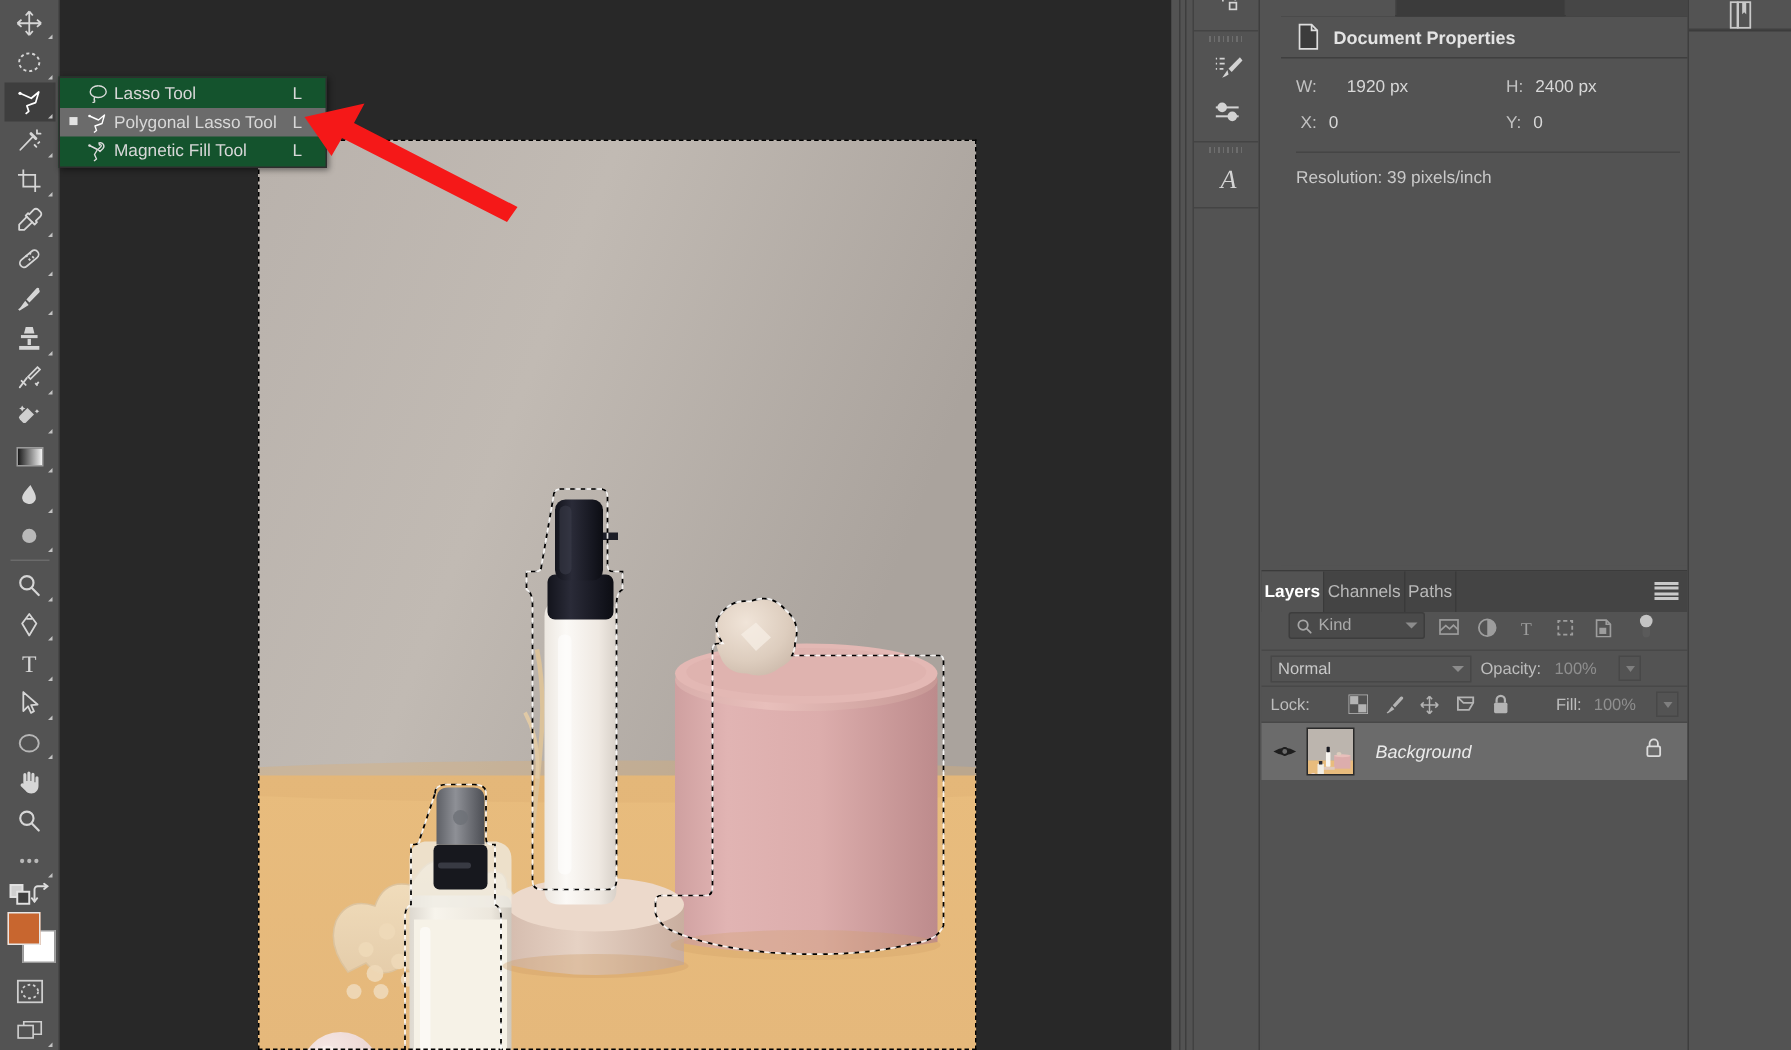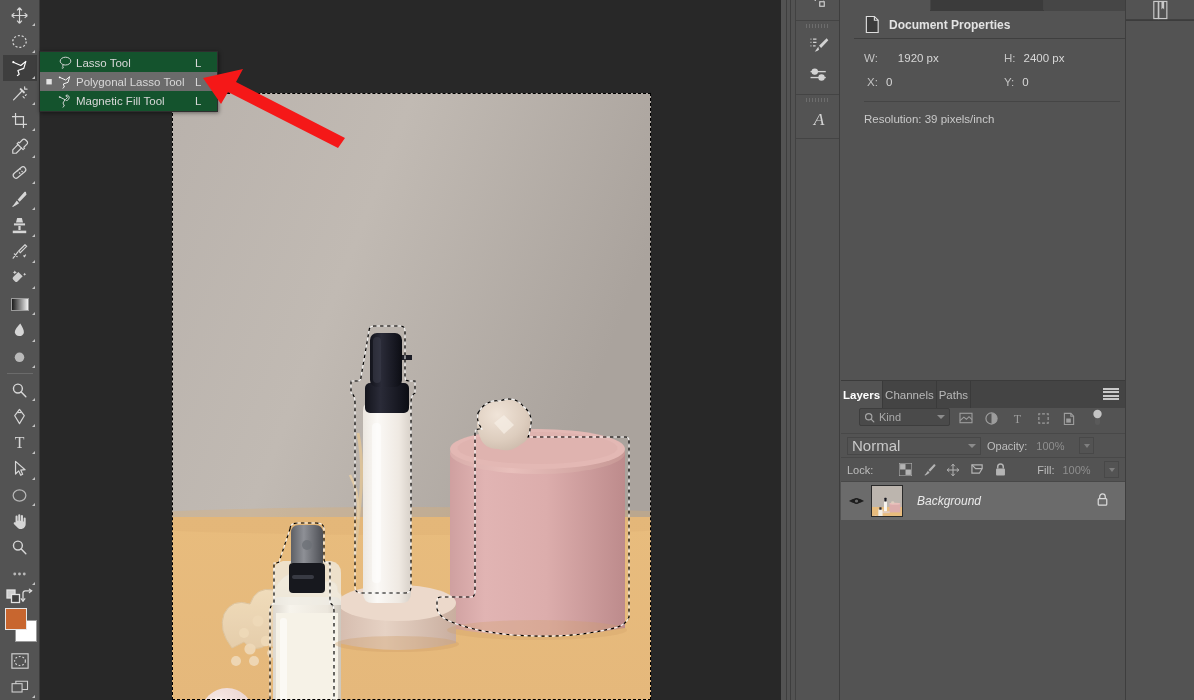--- a/index.html
+++ b/index.html
@@ -193,21 +193,21 @@
   }
   .fbtn { width: 22px; height: 20px; display: flex; align-items: center; justify-content: center; color: #9d9d9d; }
 
   #blend-row {
     position: absolute; top: 53px; left: 0; width: 284px; height: 24px;
     display: flex; align-items: center; padding: 0 6px; gap: 6px;
     border-bottom: 1px solid #484848;
   }
   #blend-select {
     width: 134px; height: 18px; background: #535353; border: 1px solid #474747;
-    display: flex; align-items: center; padding: 0 4px; color: #c9c9c9; font-size: 15px;
+    display: flex; align-items: center; padding: 0 4px; color: #c9c9c9; font-size: 11px;
   }
   #blend-select .caret {
     margin-left: auto; width: 0; height: 0;
     border-left: 4px solid transparent; border-right: 4px solid transparent;
     border-top: 4px solid #8c8c8c;
   }
   .inline-lab { color: #bdbdbd; font-size: 11px; }
   .numfield {
     width: 40px; height: 17px; display: flex; align-items: center; justify-content: flex-start;
     color: #8f8f8f; font-size: 11px; padding-left: 3px;

